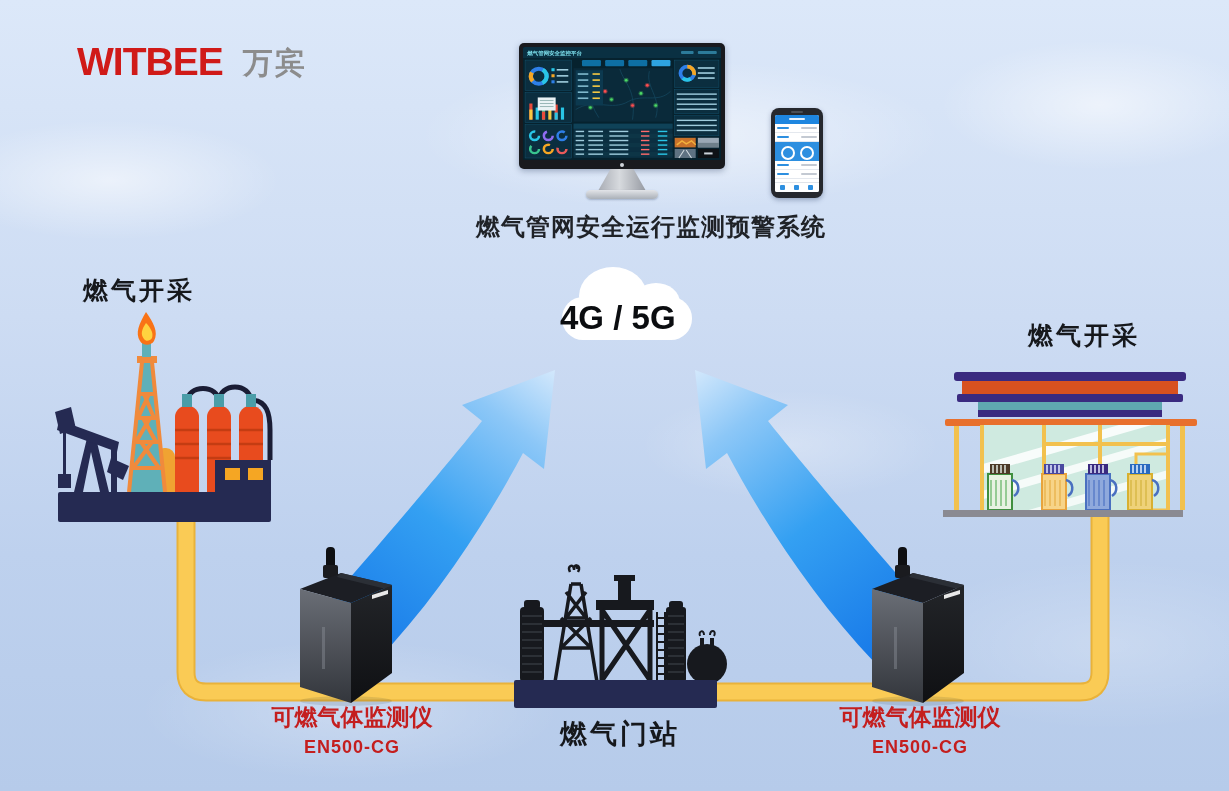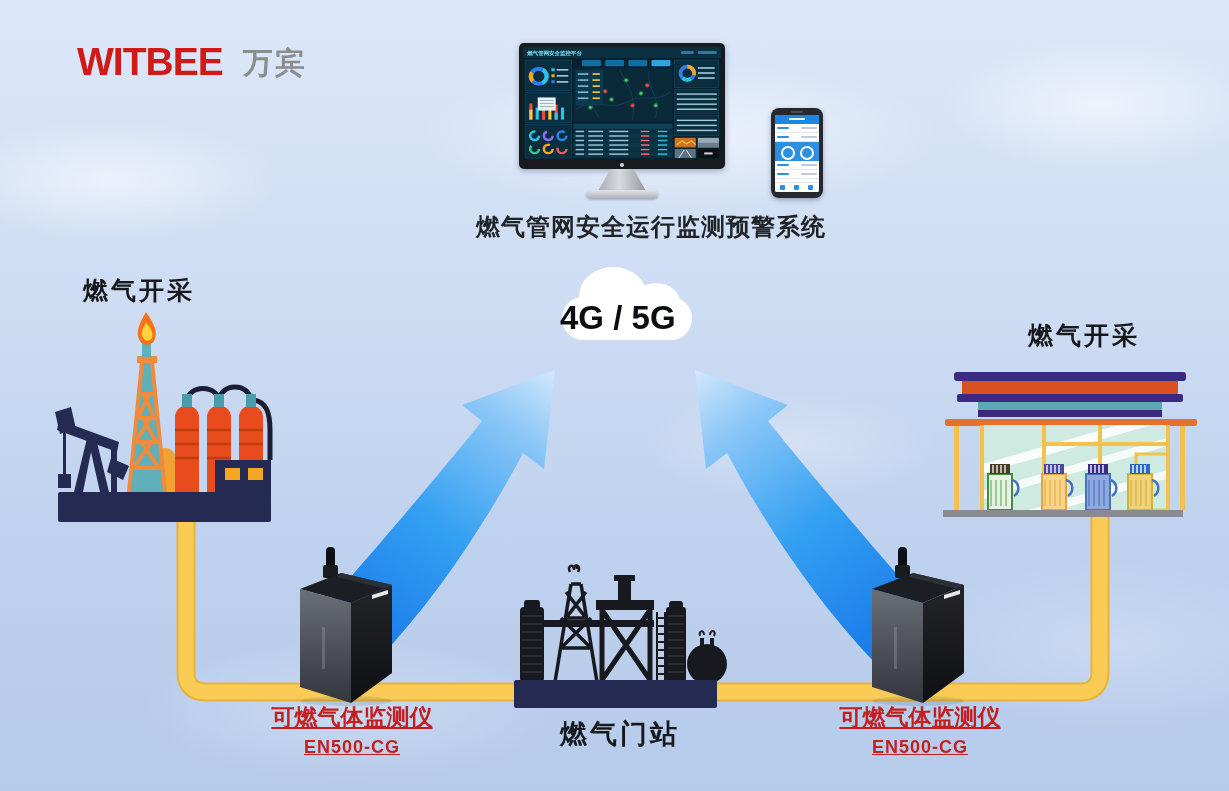--- a/index.html
+++ b/index.html
@@ -33,21 +33,21 @@
   .ph-gauges i{position:absolute;top:4px;width:10px;height:10px;border:2px solid #fff;border-radius:50%;}
   .ph-nav{position:absolute;bottom:0;left:0;right:0;height:9px;background:#fff;border-top:1px solid #e0e4ea;}
   .ph-nav i{position:absolute;top:2px;width:5px;height:5px;background:#2d8fe0;border-radius:1px;}
   
   .caption{position:absolute;left:460px;top:211px;width:382px;text-align:center;font-size:24px;font-weight:800;color:#1f2227;letter-spacing:1px;}
   .cloud-label{position:absolute;left:560px;top:299px;width:134px;font-size:33px;font-weight:700;color:#0b0d10;}
   .node-label{position:absolute;font-weight:700;color:#16181c;font-size:25px;letter-spacing:3px;text-align:left;white-space:nowrap;}
   .lbl-extraction{left:83px;top:274px;width:142px;}
   .lbl-users{left:1028px;top:319px;width:134px;}
   .lbl-station{left:560px;top:716px;width:136px;font-size:27px;}
-  .device-label{position:absolute;width:220px;text-align:center;color:#C41E1E;font-weight:700;font-size:23px;line-height:30px;text-decoration:underline;}
+  .device-label{position:absolute;width:220px;text-align:center;color:#C41E1E;font-weight:700;font-size:23px;line-height:30px;}
   .dev-lbl-left{left:242px;top:702px;}
   .dev-lbl-right{left:810px;top:702px;}
   .device-label .model{font-size:18px;letter-spacing:1px;}
 </style>
 </head>
 <body>
 
 <div class="canvas">
 
   <div class="blob" style="left:420px;top:60px;width:520px;height:150px;"></div>

